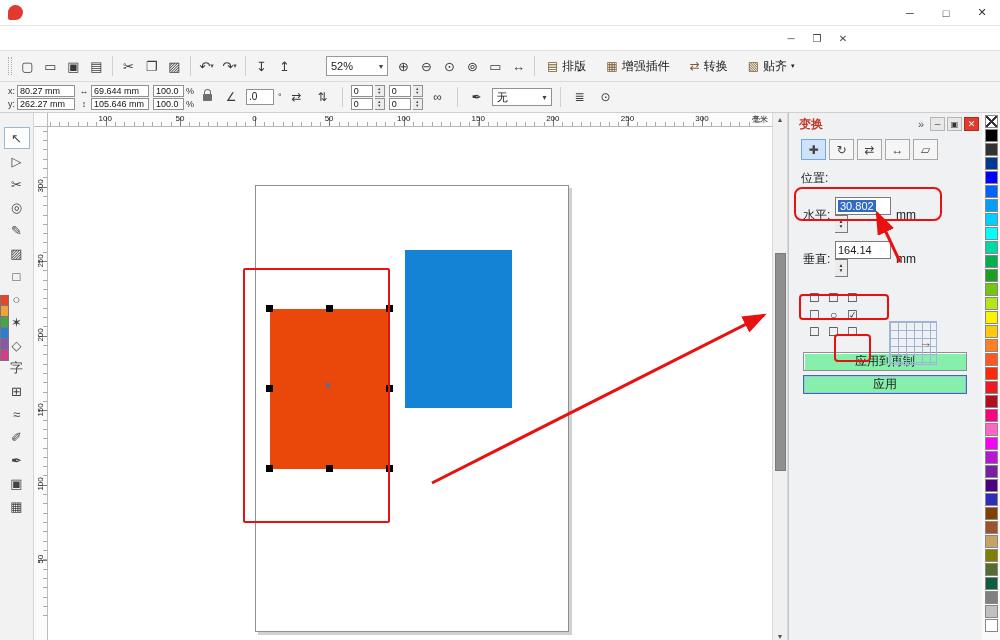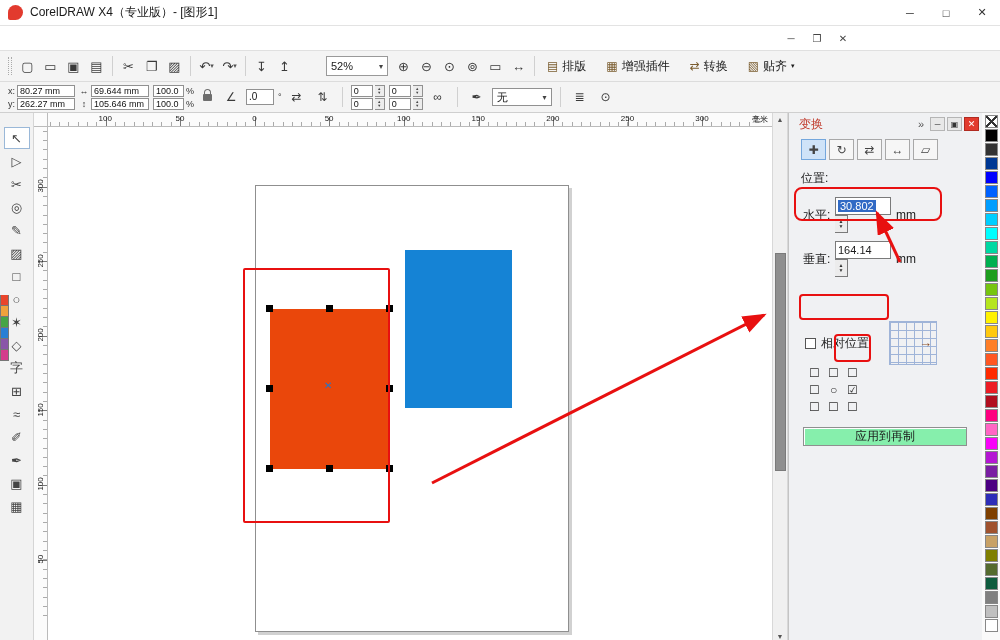--- a/index.html
+++ b/index.html
@@ -80,21 +80,21 @@
 
 
 .vscroll{position:absolute;left:772px;top:113px;width:16px;height:527px;background:#f0f0f0;border-left:1px solid #d8d8d8;border-right:1px solid #d8d8d8}
 .vs-up{height:14px;text-align:center;font-size:7px;color:#555;line-height:14px}
 .vs-down{position:absolute;bottom:0;width:100%;text-align:center;font-size:7px;color:#555}
 .vs-thumb{position:absolute;left:2px;top:140px;width:11px;height:218px;background:#8f8f8f;border:1px solid #7a7a7a}
 
 
 .docker{position:absolute;left:788px;top:113px;width:194px;height:527px;background:#f0f1f3;border-left:1px solid #c4c4c4}
 .d-header{height:22px;display:flex;align-items:center;padding:0 3px 0 10px}
-.d-title{color:var(--docker-title,#c0392b);font-weight:normal}
+.d-title{color:var(--docker-title,#c0392b);font-weight:bold}
 .d-chev{margin-left:auto;font-size:11px;color:#555;width:14px;text-align:center}
 .d-min,.d-float{width:15px;height:14px;font-size:8px;display:flex;align-items:center;justify-content:center;color:#333;border:1px solid #b5b5b5;background:#e8e8e8;margin-left:2px}
 .d-close{width:15px;height:14px;font-size:9px;display:flex;align-items:center;justify-content:center;color:#fff;background:#e23b2e;border:1px solid #b02a20;margin-left:2px}
 .tf-row{display:flex;gap:3px;padding:4px 0 2px 12px}
 .tf-btn{width:25px;height:21px;border:1px solid #a8a8a8;background:#f6f6f6;display:flex;align-items:center;justify-content:center;font-size:12px;color:#444}
 .tf-btn:first-child{background:#cfe3f8;border-color:#74a7dd}
 .d-sec{padding:8px 0 2px 12px}
 .f-row{display:flex;align-items:center;padding-left:14px;margin-top:8px}
 .f-lab{width:32px}
 .f-input{width:56px;height:18px;border:1px solid #7a7a7a;background:#fff;display:flex;align-items:center;padding:0 2px;font-size:11px}
@@ -124,21 +124,20 @@
 #anno-checkbox{left:834px;top:334px;width:37px;height:28px;border-radius:4px}
 .overlay{position:absolute;left:0;top:0;z-index:70;pointer-events:none}
 </style>
 </head>
 <body>
 
 <div id="app">
 
   <div class="titlebar">
     <span class="applogo"></span>
-    <span class="apptitle">CorelDRAW X4（专业版）- [图形1]</span>
     <span class="wctrls">
       <span class="wc">─</span>
       <span class="wc">□</span>
       <span class="wc">✕</span>
     </span>
   </div>
 
   <div class="menubar">
     <span class="mctrls">
       <span class="mc">─</span>
@@ -499,39 +498,36 @@
       <span class="f-lab">垂直:</span>
       <span class="f-box">
         <span class="f-input">164.14</span>
         <span class="f-spin">
             <span>▲</span>
             <span>▼</span>
           </span>
       </span>
       <span class="f-unit">mm</span>
     </div>
-    <div class="rel-row">
-      <span class="cbox"></span>
-      <span>相对位置</span>
-    </div>
     <div class="agrid">
         <span>☐</span>
         <span>☐</span>
         <span>☐</span>
         <span>☐</span>
         <span>○</span>
         <span>☑</span>
         <span>☐</span>
         <span>☐</span>
         <span>☐</span>
       </div>
     <div class="anchor-diagram">
       <span class="aarrow">→</span>
     </div>
     <div class="d-btn">应用到再制</div>
+    <div class="d-btn apply">应用</div>
   </div>
 
   <div class="palette">
     <span class="swatch swatch-none"></span>
     <span class="pal-list">
         <span class="swatch" style="background: rgb(0, 0, 0);"></span>
         <span class="swatch" style="background: rgb(51, 51, 51);"></span>
         <span class="swatch" style="background: rgb(0, 56, 147);"></span>
         <span class="swatch" style="background: rgb(0, 0, 254);"></span>
         <span class="swatch" style="background: rgb(0, 98, 255);"></span>

